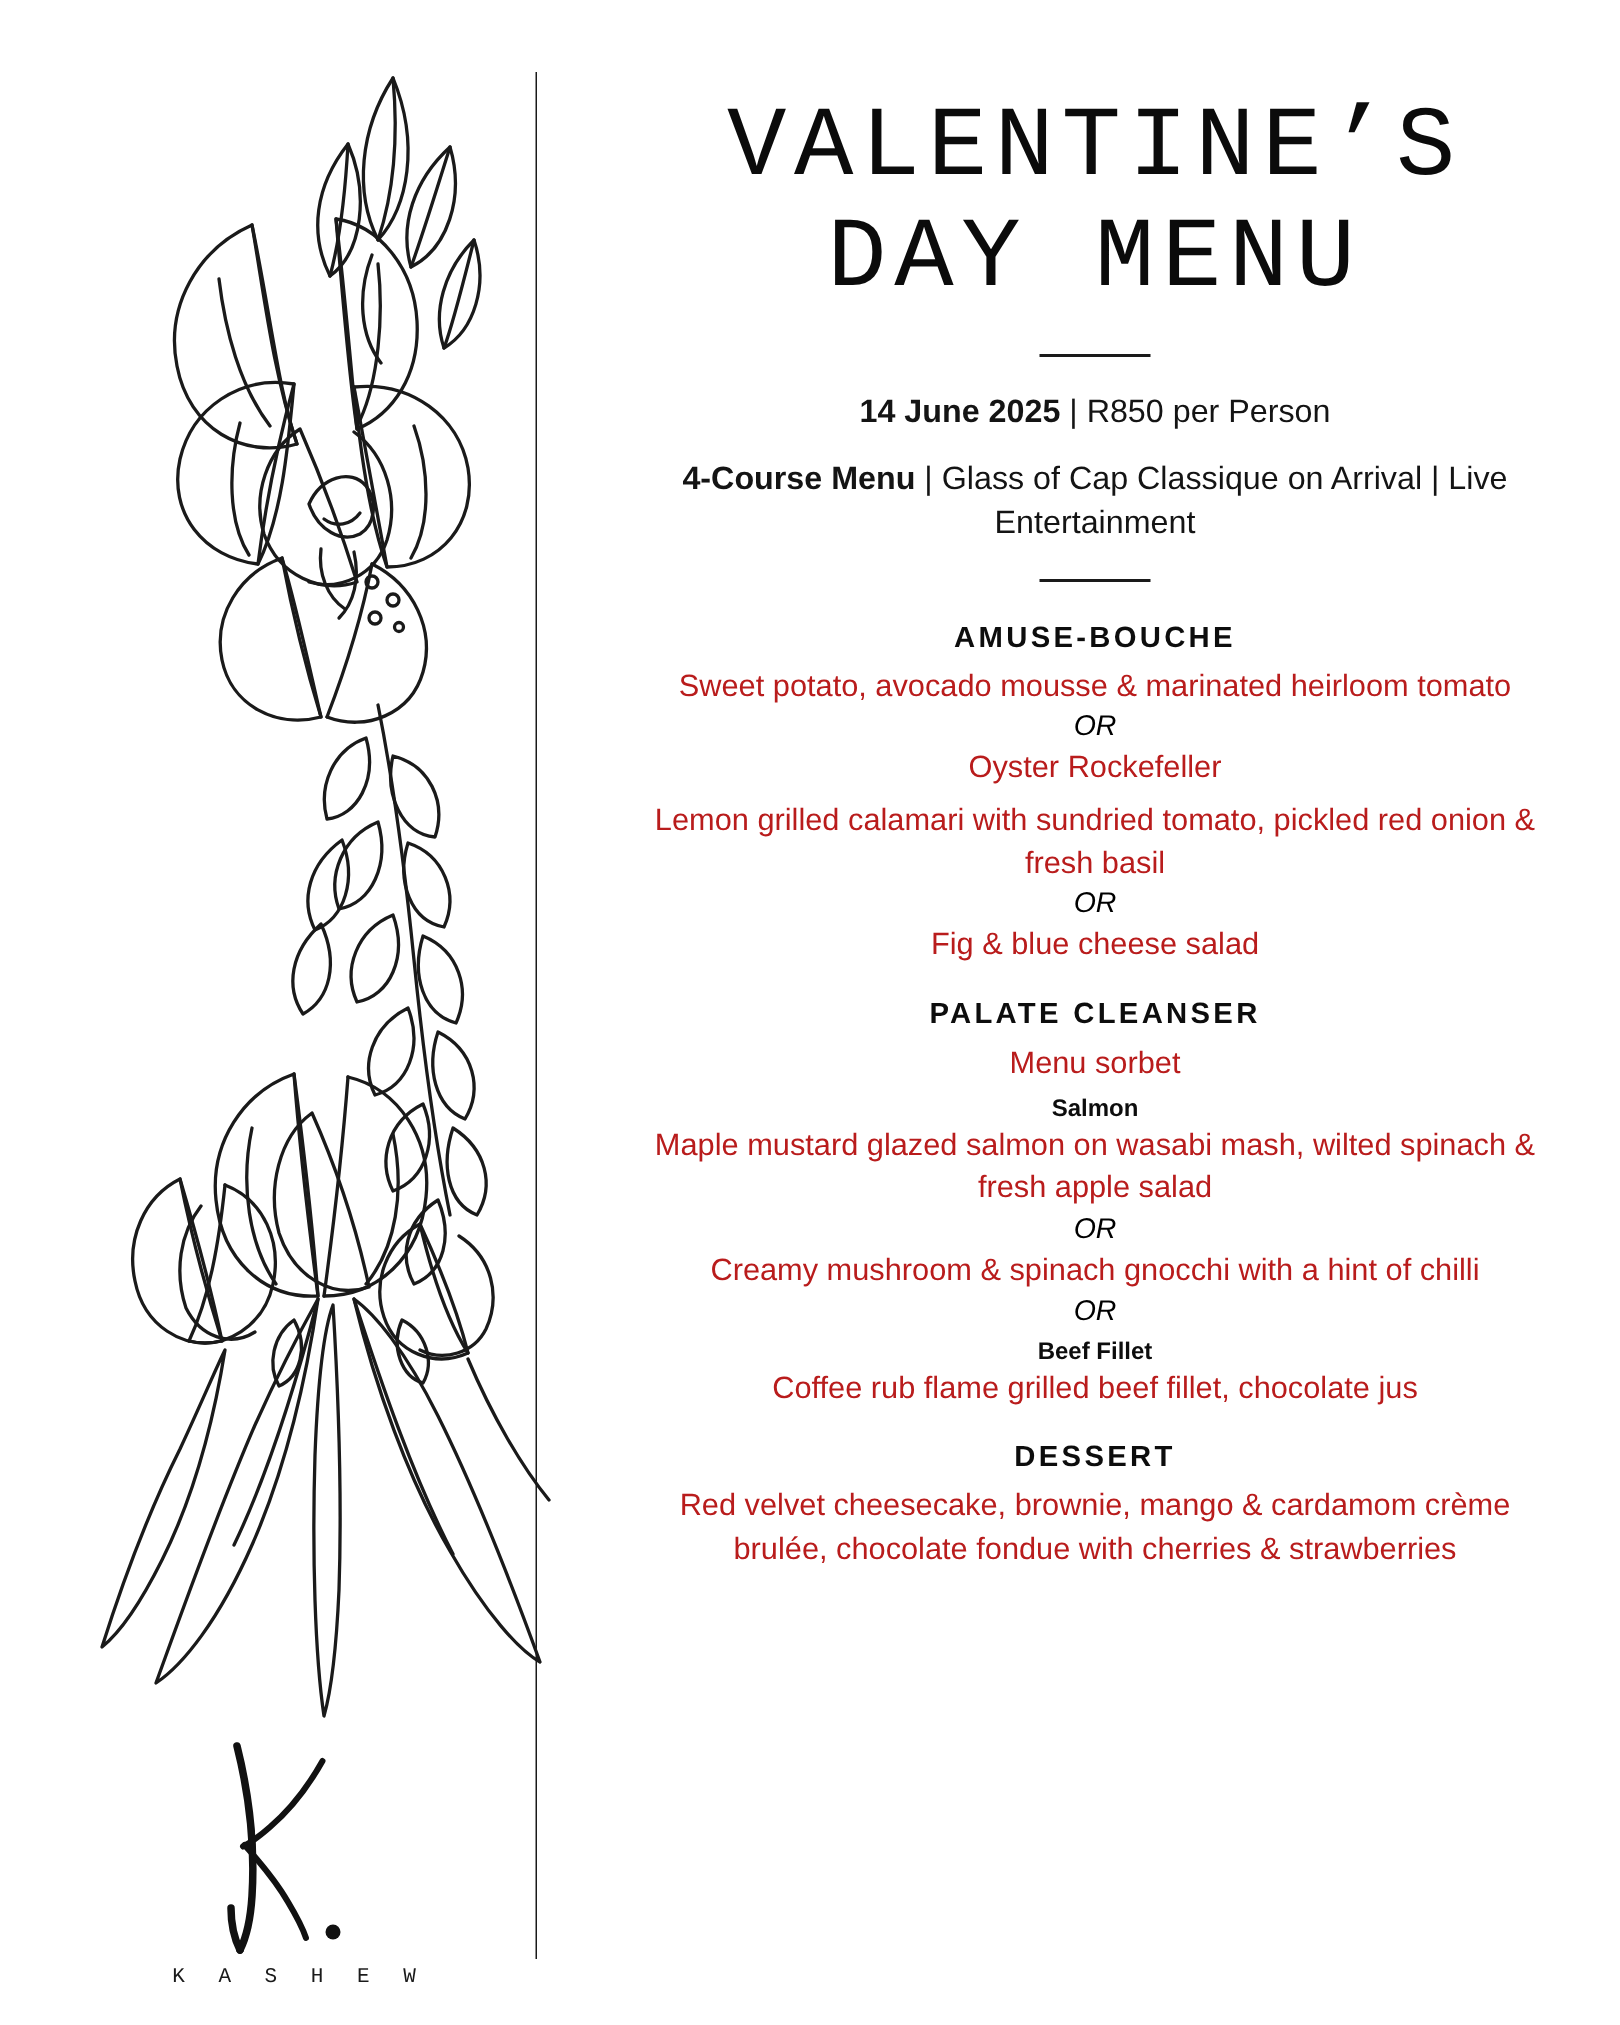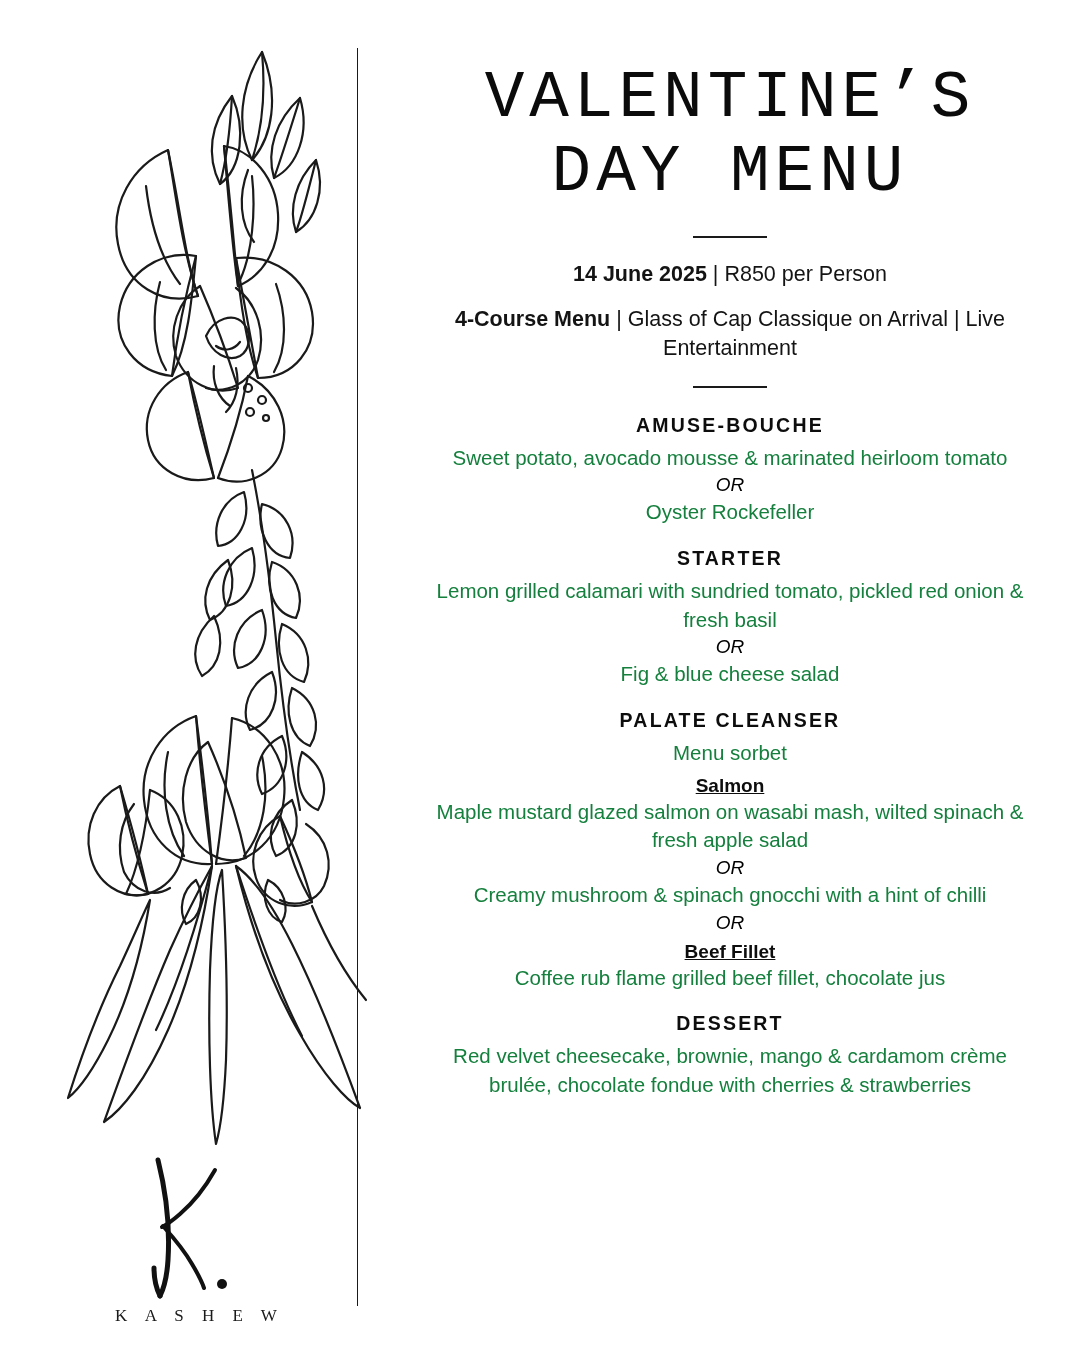--- a/index.html
+++ b/index.html
@@ -54,22 +54,22 @@
     width: 357px;
     text-align: center;
   }
   .brand-mark {
     display: block;
     margin: 0 auto;
     width: 130px;
     height: 150px;
   }
   .brand-name {
-    font-family: Liberation Serif, serif;
-    font-size: 17px;
+    font-family: Liberation Mono, monospace;
+    font-size: 14px;
     letter-spacing: 7px;
     color: #1a1a1a;
     margin-top: 4px;
     margin-left: 42px;
   }
 
   
   .menu-col {
     flex: 1 1 auto;
     position: relative;
@@ -117,29 +117,28 @@
     font-size: 19.5px;
     font-weight: 700;
     letter-spacing: 2.2px;
     color: #0d0d0d;
     text-transform: uppercase;
     margin: 20px 0 7px 0;
   }
   .dish {
     font-size: 20.5px;
     line-height: 1.4;
-    color: #15803d;
+    color: #b91c1c;
     margin: 0;
   }
   .dish-title {
-    font-size: 19px;
+    font-size: 16px;
     font-weight: 700;
     color: #0d0d0d;
     margin: 7px 0 1px 0;
-    text-decoration: underline;
   }
   .or {
     font-size: 19px;
     font-style: italic;
     color: #000000;
     margin: 2px 0 2px 0;
   }
   .narrow { padding: 0 10px; }
 </style>
 </head>
@@ -287,21 +286,20 @@
     <div class="rule second"></div>
 
     <div class="course">
       <div class="course-name">AMUSE-BOUCHE</div>
       <p class="dish narrow">Sweet potato, avocado mousse  &amp; marinated heirloom tomato</p>
       <p class="or">OR</p>
       <p class="dish">Oyster Rockefeller</p>
     </div>
 
     <div class="course">
-      <div class="course-name">STARTER</div>
       <p class="dish">Lemon grilled calamari with sundried tomato, pickled red onion &amp; fresh basil</p>
       <p class="or">OR</p>
       <p class="dish">Fig &amp; blue cheese salad</p>
     </div>
 
     <div class="course">
       <div class="course-name">PALATE CLEANSER</div>
       <p class="dish">Menu sorbet</p>
     </div>
 

